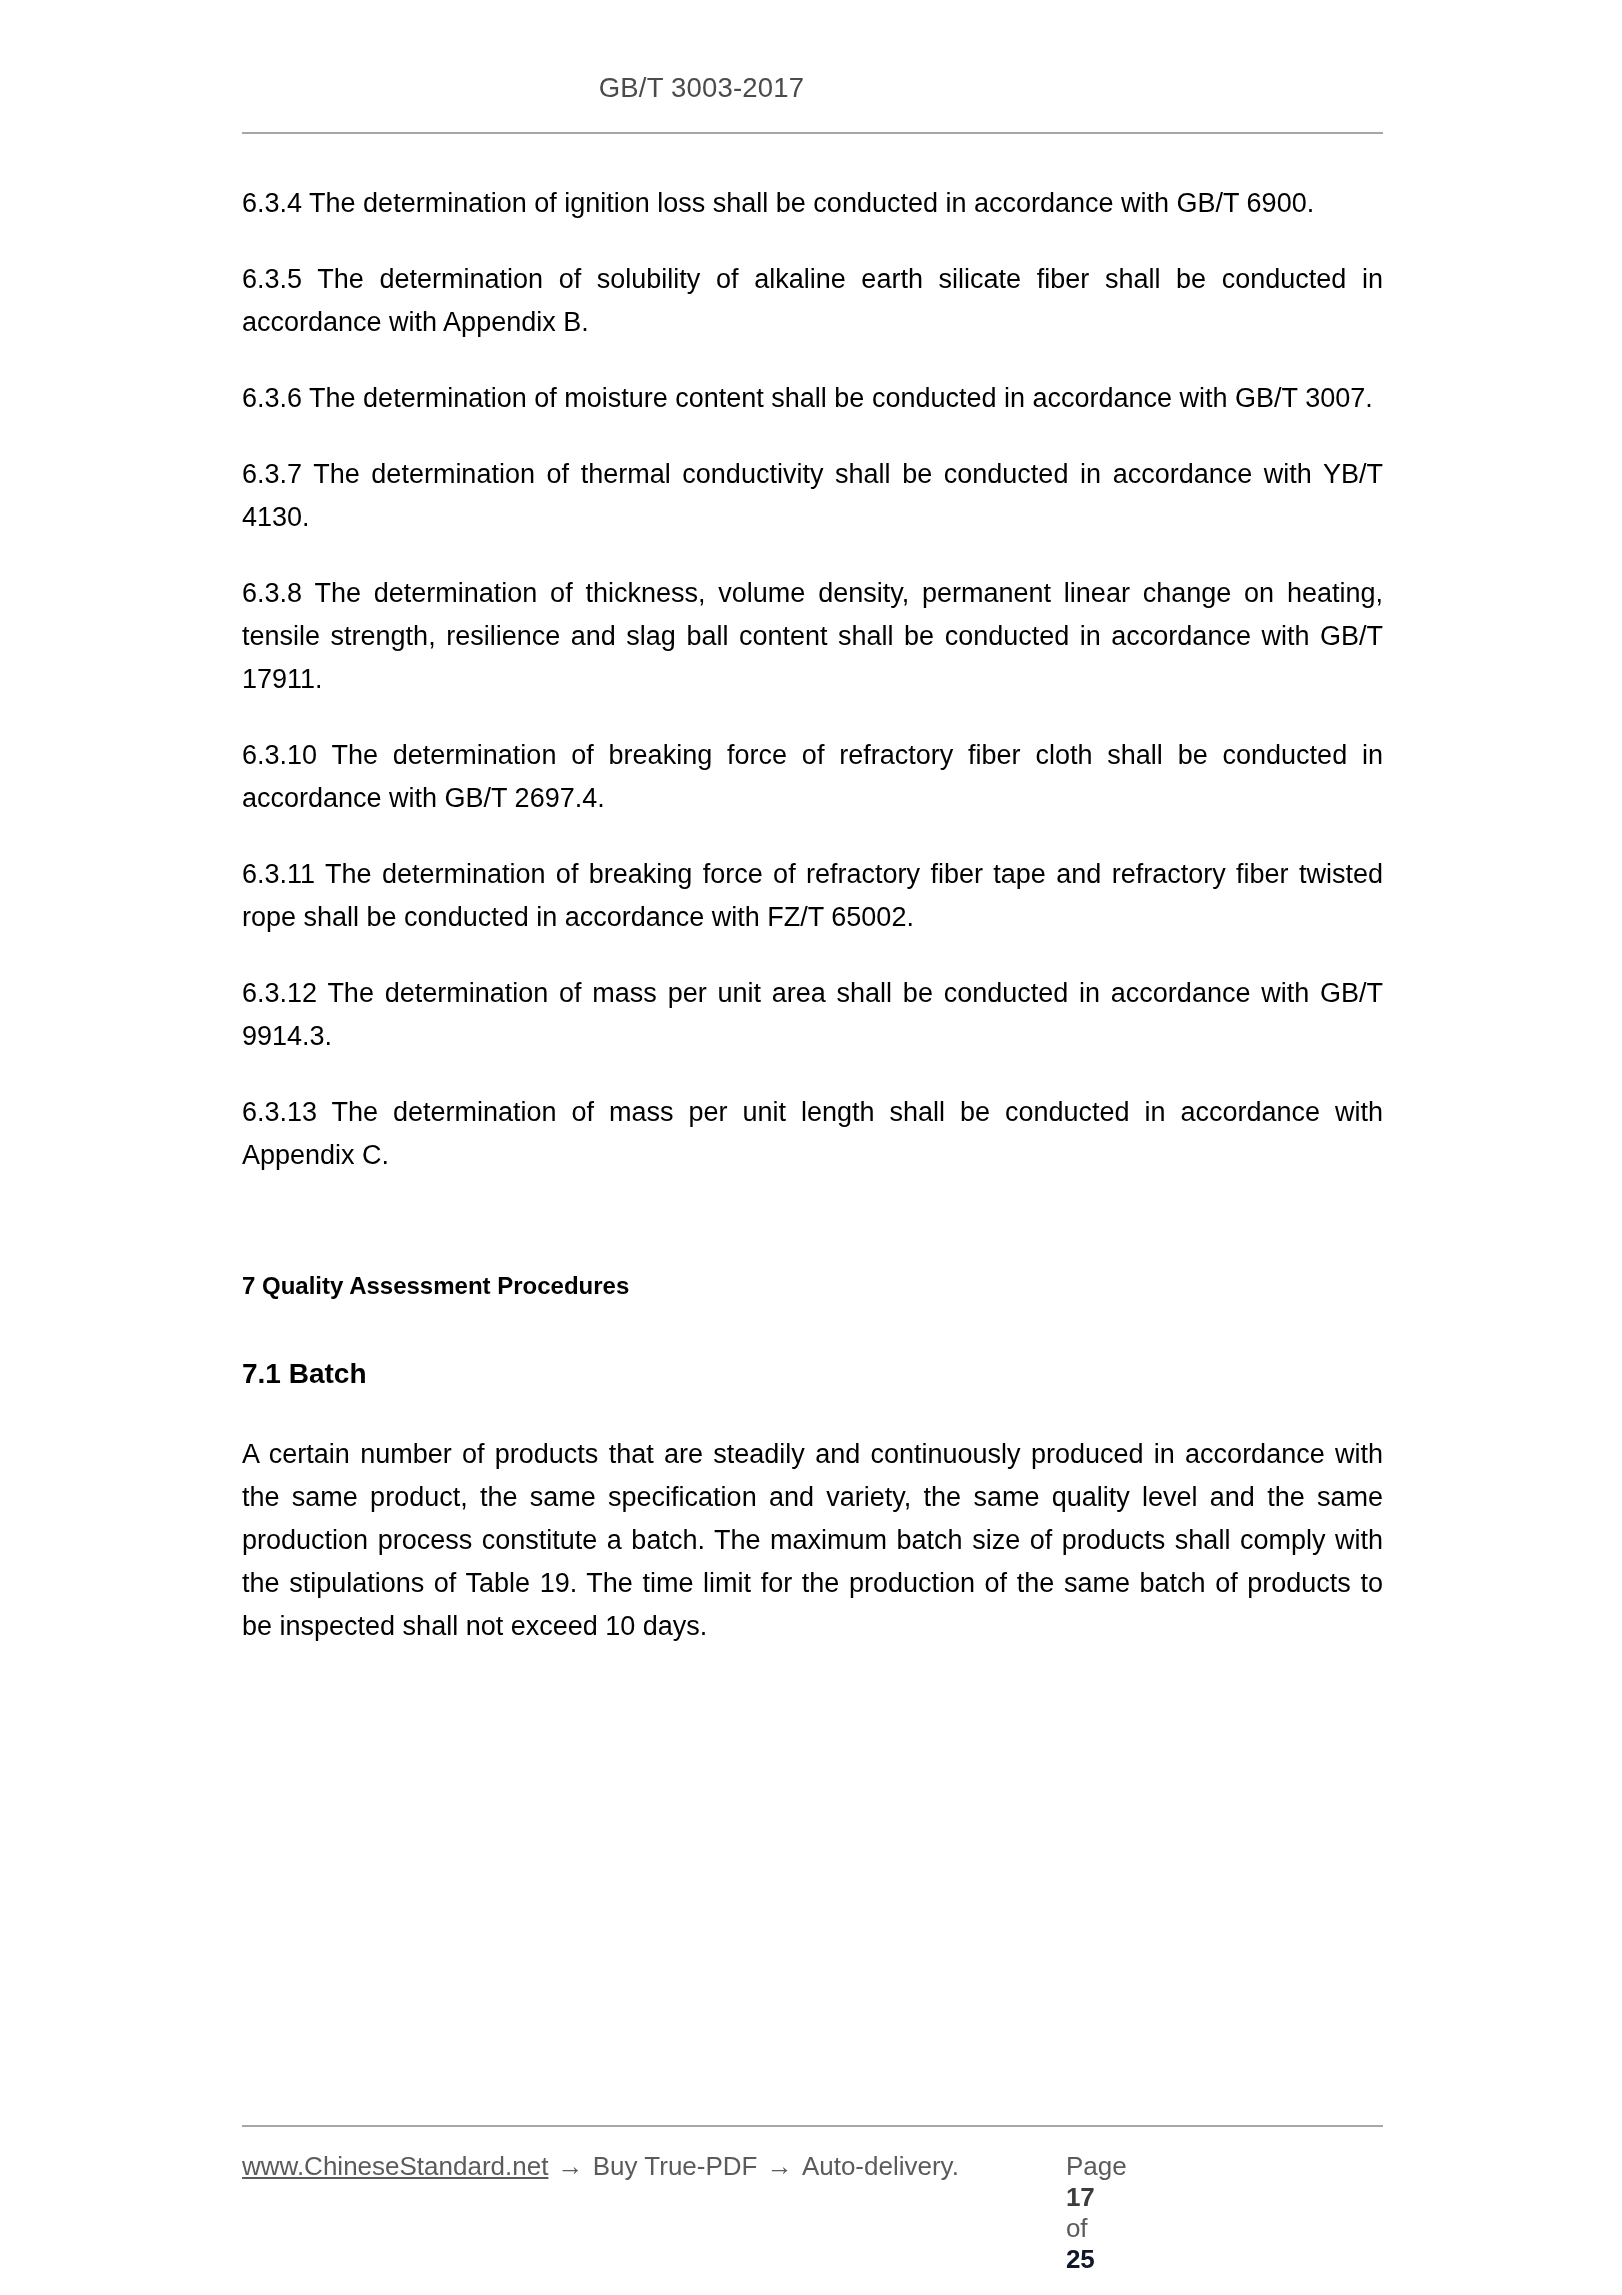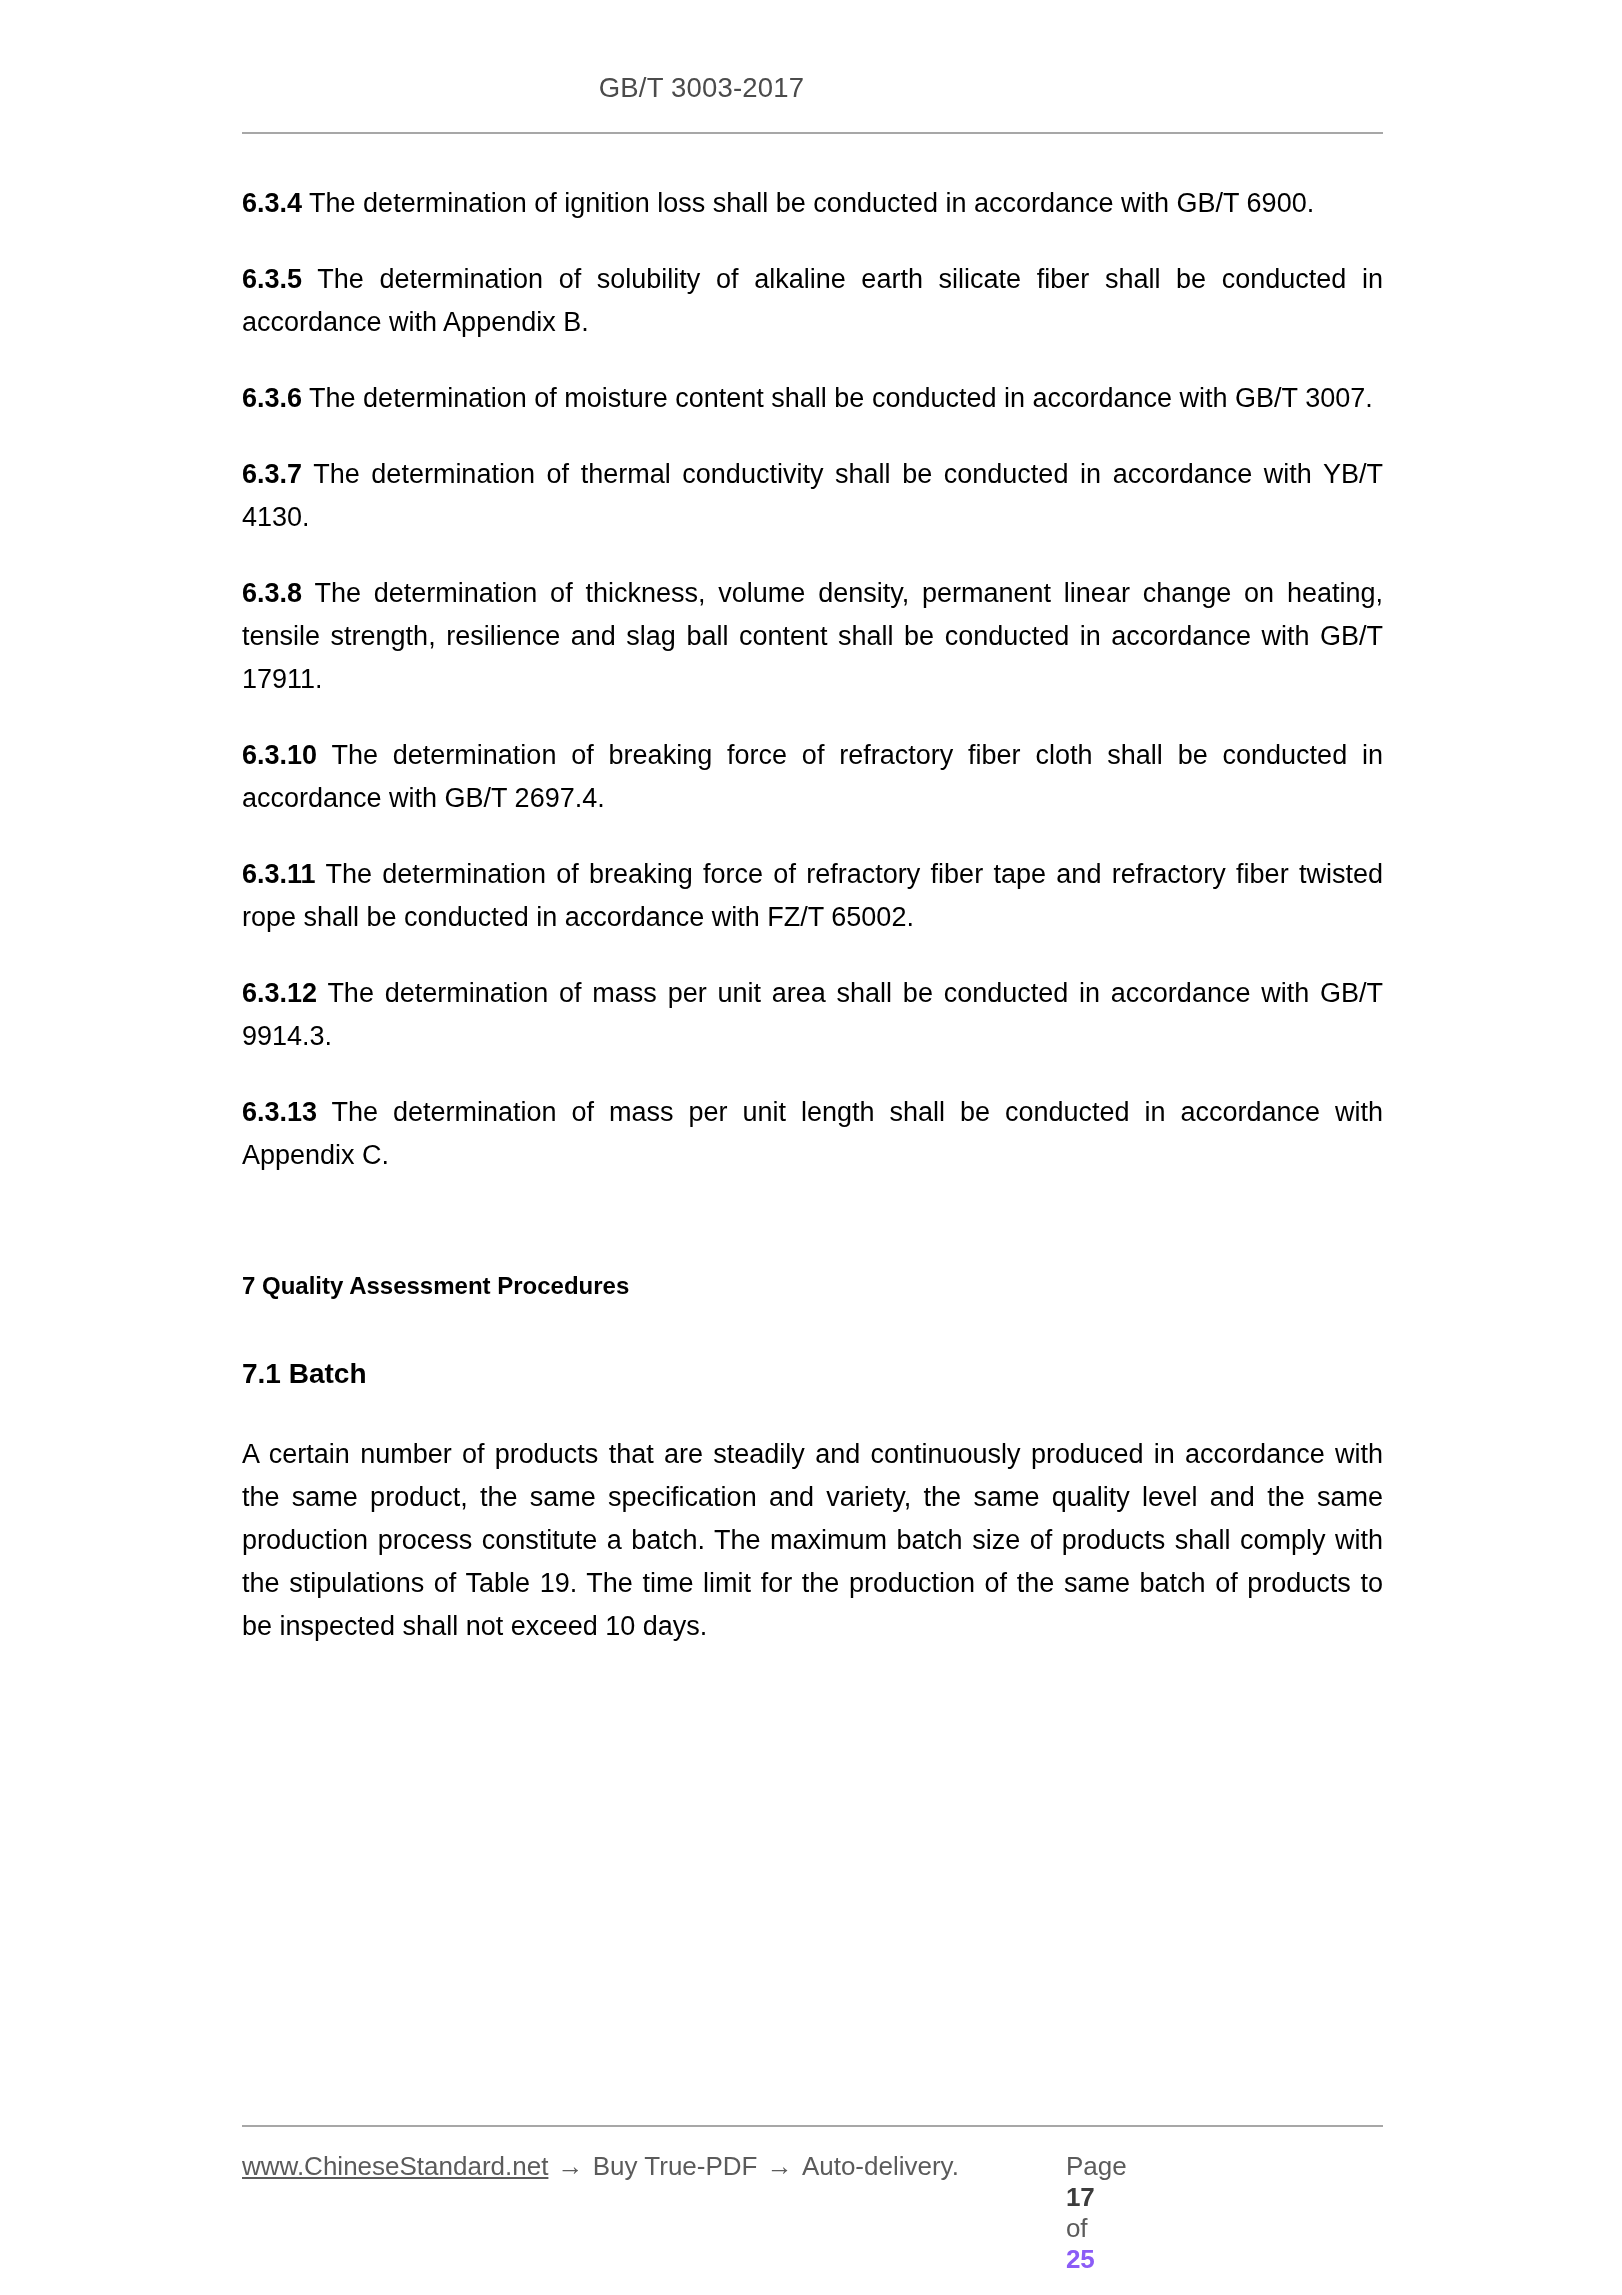--- a/index.html
+++ b/index.html
@@ -57,21 +57,21 @@
     line-height: 43px;
     text-align: justify;
     text-justify: inter-word;
     color: #000000;
     -webkit-hyphens: none;
     hyphens: none;
   }
   p.para:last-child { margin-bottom: 0; }
 
   .num {
-    font-weight: bold;
+    font-weight: normal;
   }
 
   h2.sec-title {
     margin: 0;
     padding: 0;
     font-size: 24px;
     font-weight: bold;
     line-height: 47px;
     color: #000000;
   }
@@ -132,21 +132,21 @@
     flex-direction: column;
   }
   .footer-right .lbl { color: #5b5b5b; }
   .footer-right .pg-num {
     font-weight: bold;
     color: #3c3c3c;
     margin: 0 10px 0 11px;
   }
   .footer-right .pg-total {
     font-weight: bold;
-    color: #8b5cf6;
+    color: #0f172a;
     margin-left: 11px;
   }
 </style>
 </head>
 <body>
 
 <div class="page">
 
   <div class="page-header">
     <span class="doc-code">GB/T 3003-2017</span>

